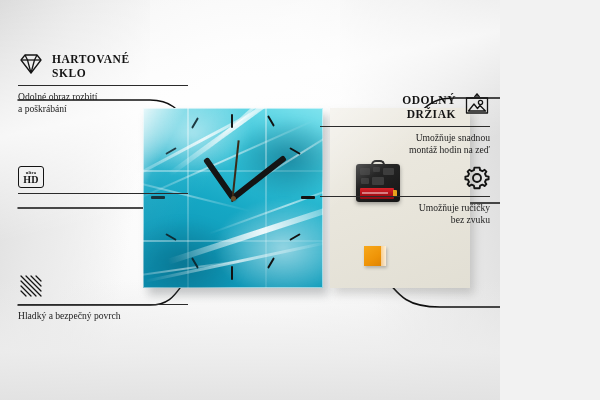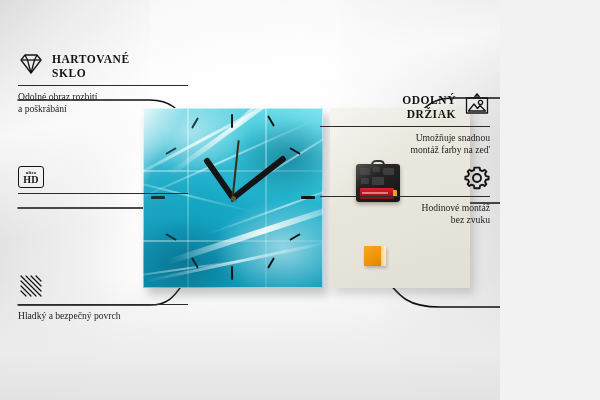--- a/index.html
+++ b/index.html
@@ -356,34 +356,34 @@
           <path d="M4.5 19 L10 12 L13.5 16.5 L16 13.5 L21.5 19 Z"></path>
           <circle cx="16.5" cy="10.5" r="2.1"></circle>
         </g>
           </svg>
       </span>
       <span class="feat-title">ODOLNÝ
 DRŽIAK</span>
     </div>
     <div class="feat-rule"></div>
     <div class="feat-desc">Umožňuje snadnou
-montáž farby na zeď</div>
+montáž hodin na zeď</div>
   </div>
 
   <div class="feat right" style="top:166px;">
     <div class="feat-head">
       <span class="feat-icon">
         <svg viewBox="0 0 26 26">
             <g fill="none" stroke="#141414" stroke-width="1.9" stroke-linejoin="round">
           <path d="M13 2.6 l2.6 0 .5 2.6 2.3 1 2.2-1.4 1.8 1.8 -1.4 2.2 1 2.3 2.6 .5 0 2.6 -2.6 .5 -1 2.3 1.4 2.2 -1.8 1.8 -2.2-1.4 -2.3 1 -.5 2.6 -2.6 0"></path>
           <path d="M13 2.6 l-2.6 0 -.5 2.6 -2.3 1 -2.2-1.4 -1.8 1.8 1.4 2.2 -1 2.3 -2.6 .5 0 2.6 2.6 .5 1 2.3 -1.4 2.2 1.8 1.8 2.2-1.4 2.3 1 .5 2.6 2.6 0"></path>
           <circle cx="13" cy="13" r="4"></circle>
         </g>
           </svg>
       </span>
     </div>
     <div class="feat-rule"></div>
-    <div class="feat-desc">Hodinové montáž
+    <div class="feat-desc">Umožňuje ručičky
 bez zvuku</div>
   </div>
 
 
 </div>
 
 </body></html>

